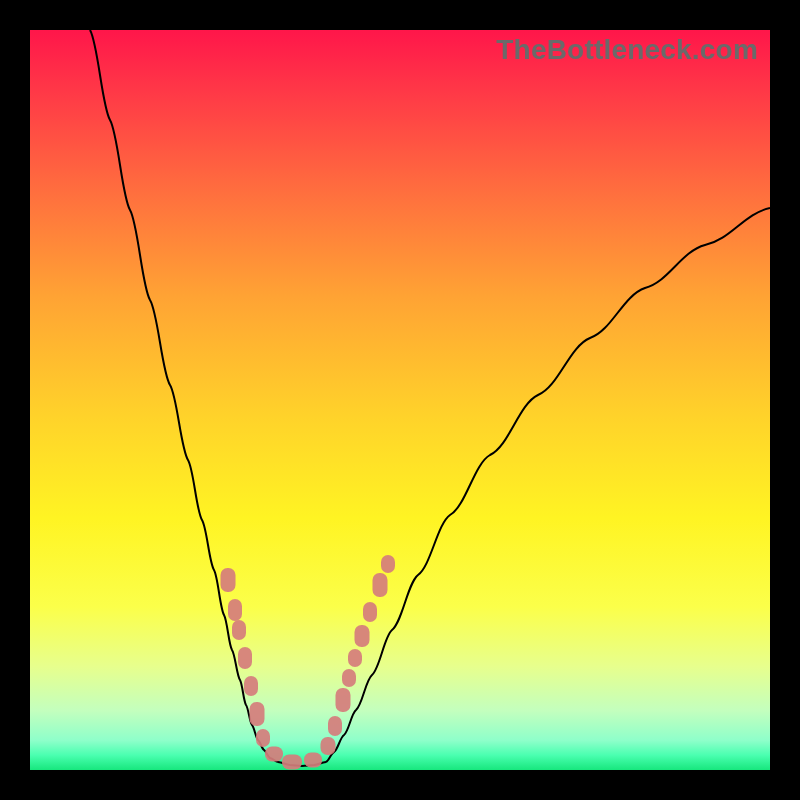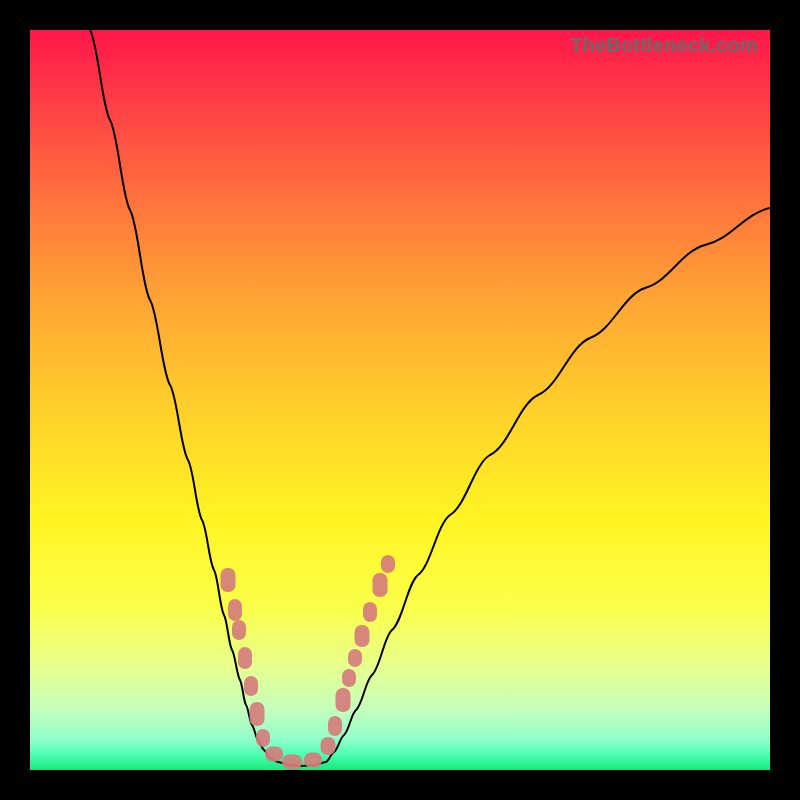--- a/index.html
+++ b/index.html
@@ -40,21 +40,21 @@
       #8effca 96%,
       #4affb0 98%,
       #17e77d 100%
     );
     overflow: hidden;
   }
   .attribution {
     position: absolute;
     top: 4px;
     right: 12px;
-    font-size: 20px;
+    font-size: 28px;
     font-weight: 600;
     color: #6a6a6a;
     letter-spacing: 0.2px;
     user-select: none;
   }
   svg.curves {
     position: absolute;
     left: 0;
     top: 0;
     width: 740px;

